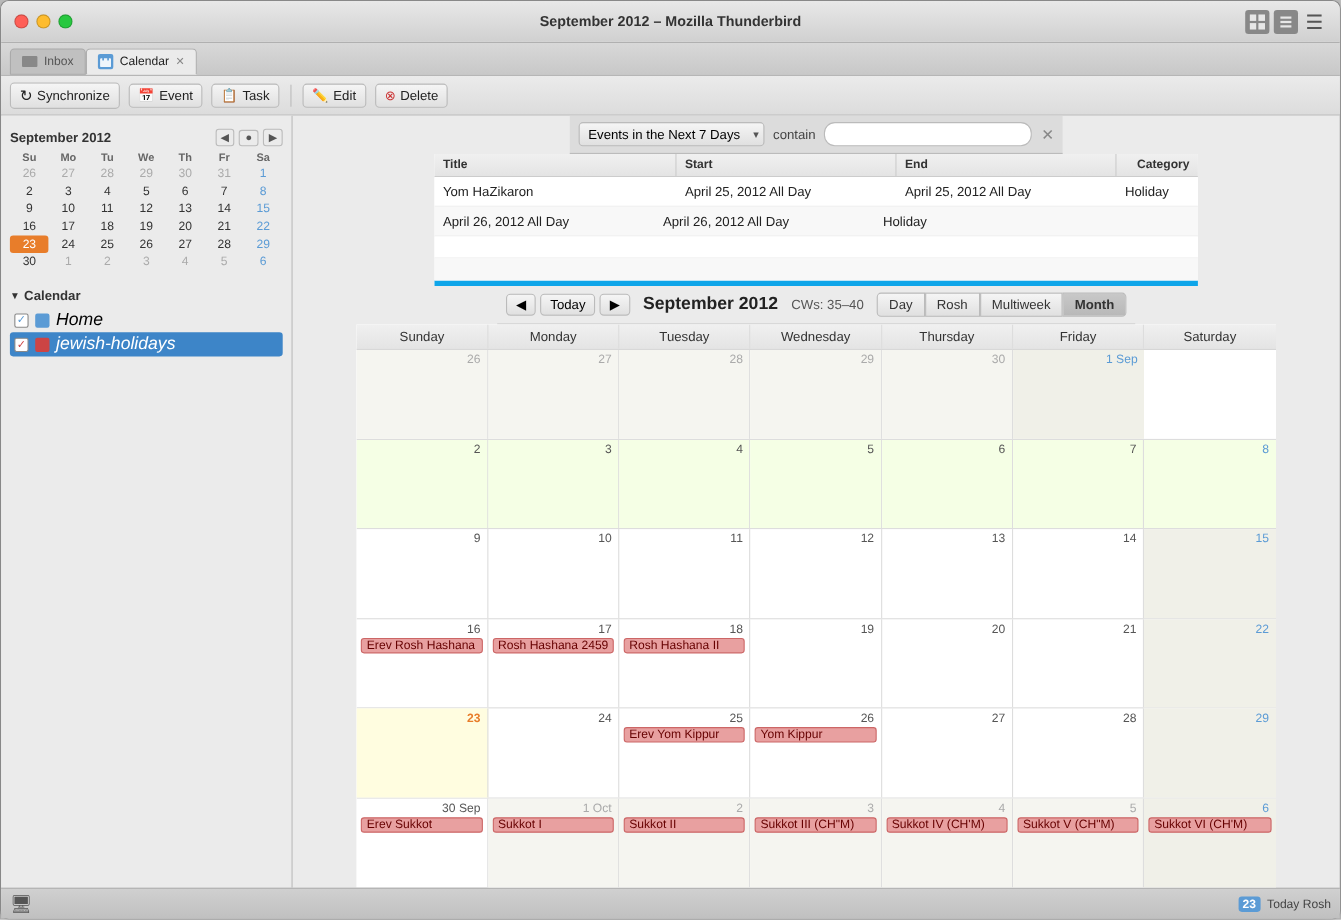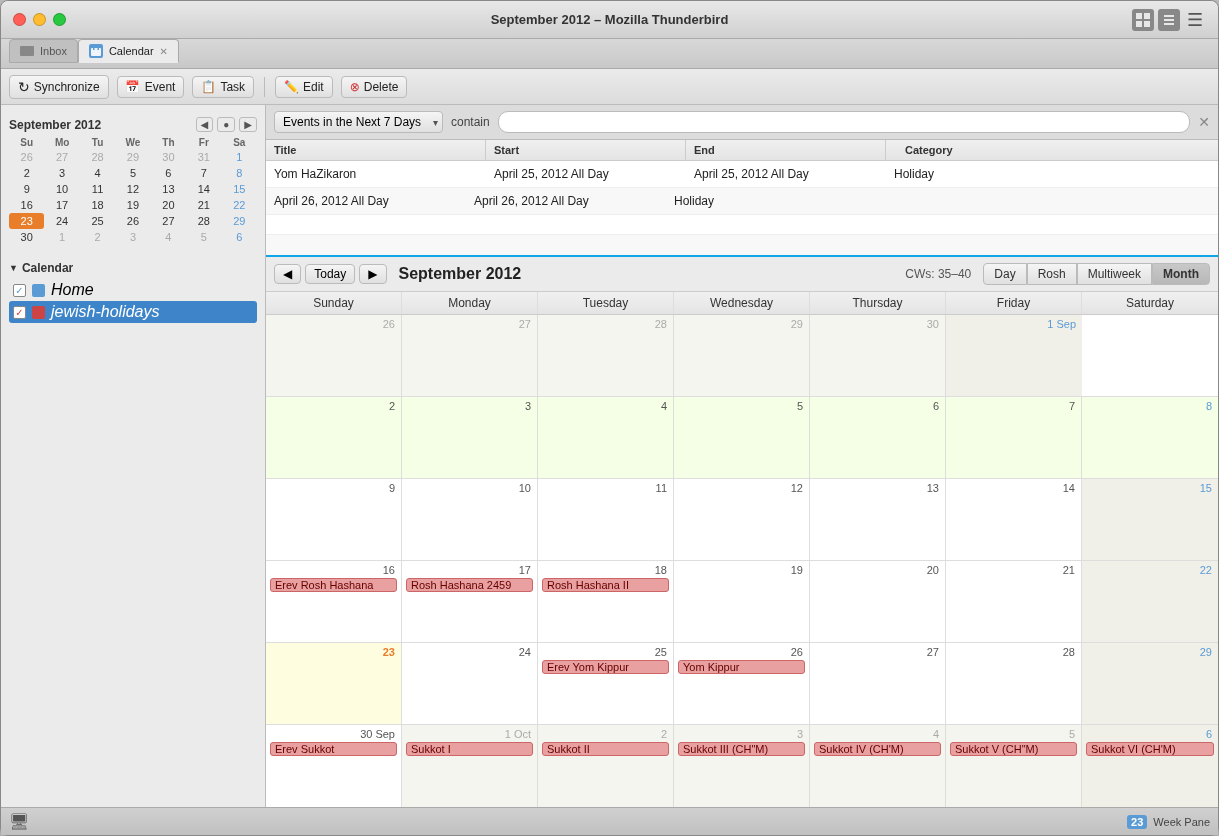--- a/index.html
+++ b/index.html
@@ -10,21 +10,21 @@
     .title-bar { background: linear-gradient(to bottom, #e8e8e8, #d0d0d0); height: 38px; display: flex; align-items: center; justify-content: center; border-radius: 8px 8px 0 0; border-bottom: 1px solid #aaa; position: relative; flex-shrink: 0; }
     .window-controls { position: absolute; left: 12px; display: flex; gap: 7px; align-items: center; }
     .wc { width: 13px; height: 13px; border-radius: 50%; border: 1px solid rgba(0,0,0,0.2); }
     .wc-close { background: #ff5f57; }
     .wc-min { background: #febc2e; }
     .wc-max { background: #28c840; }
     .title-text { font-size: 13px; color: #333; font-weight: 600; }
     .toolbar-icons { position: absolute; right: 12px; display: flex; gap: 4px; align-items: center; }
 
     
-    .tab-bar { background: linear-gradient(to bottom, #d8d8d8, #c8c8c8); height: 30px; display: flex; border-bottom: 1px solid #aaa; flex-shrink: 0; padding-left: 8px; }
+    .tab-bar { background: linear-gradient(to bottom, #d8d8d8, #c8c8c8); height: 30px; display: flex; align-items: flex-end; border-bottom: 1px solid #aaa; flex-shrink: 0; padding-left: 8px; }
     .tab { height: 24px; padding: 0 10px; display: flex; align-items: center; gap: 6px; border-radius: 4px 4px 0 0; font-size: 11px; cursor: pointer; border: 1px solid transparent; }
     .tab.inactive { background: #c0c0c0; border-color: #aaa; color: #555; }
     .tab.active { background: #ebebeb; border-color: #aaa; border-bottom-color: #ebebeb; color: #222; }
     .tab-close { color: #888; font-size: 10px; cursor: pointer; }
     .tab-icon { width: 14px; height: 14px; background: #5b9bd5; border-radius: 2px; display: inline-flex; align-items: center; justify-content: center; }
     .tab-icon-mail { background: #888; }
 
     
     .action-toolbar { background: linear-gradient(to bottom, #ebebeb, #dcdcdc); height: 36px; display: flex; align-items: center; padding: 0 8px; gap: 8px; border-bottom: 1px solid #bbb; flex-shrink: 0; }
     .action-btn { display: flex; align-items: center; gap: 4px; padding: 3px 8px; background: linear-gradient(to bottom, #f5f5f5, #e0e0e0); border: 1px solid #bbb; border-radius: 4px; cursor: pointer; font-size: 12px; color: #222; }
@@ -51,35 +51,35 @@
     .sidebar-section-header { display: flex; align-items: center; gap: 4px; font-size: 12px; font-weight: 600; color: #333; margin-bottom: 4px; cursor: pointer; }
     .sidebar-section-header .triangle { font-size: 9px; }
     .calendar-item { display: flex; align-items: center; gap: 6px; padding: 2px 4px; border-radius: 3px; cursor: pointer; }
     .calendar-item.selected { background: #3d85c8; color: white; }
     .calendar-item .cal-check { width: 13px; height: 13px; border: 1px solid #888; border-radius: 2px; display: flex; align-items: center; justify-content: center; background: white; }
     .calendar-item .cal-color { width: 13px; height: 13px; border-radius: 2px; }
     .calendar-item .cal-label { font-size: 16px; font-style: italic; }
     .calendar-item.selected .cal-label { color: white; }
 
     
-    .right-panel { flex: 1; display: flex; flex-direction: column; overflow: hidden; }
+    .right-panel { flex: 1; display: flex; flex-direction: column; overflow: hidden; align-items: center; }
 
     
     .filter-bar { background: #dcdcdc; border-bottom: 1px solid #bbb; padding: 6px 8px; display: flex; align-items: center; gap: 8px; flex-shrink: 0; }
     .filter-select { background: linear-gradient(to bottom, #f5f5f5, #e0e0e0); border: 1px solid #bbb; border-radius: 4px; padding: 3px 20px 3px 8px; font-size: 12px; appearance: none; cursor: pointer; position: relative; }
     .filter-select-wrap { position: relative; display: inline-flex; align-items: center; }
     .filter-select-wrap::after { content: '▾'; position: absolute; right: 5px; font-size: 10px; color: #555; pointer-events: none; }
     .filter-label { font-size: 12px; color: #444; }
     .filter-search { flex: 1; background: white; border: 1px solid #bbb; border-radius: 10px; padding: 3px 8px 3px 24px; font-size: 12px; position: relative; }
     .filter-search-wrap { flex: 1; position: relative; display: flex; align-items: center; }
     .filter-search-icon { position: absolute; left: 7px; color: #888; font-size: 12px; }
     .filter-close { color: #888; cursor: pointer; font-size: 14px; }
 
     
-    .events-list { background: white; border-bottom: 2px solid #0ea5e9; flex-shrink: 0; }
+    .events-list { background: white; border-bottom: 5px solid #0ea5e9; flex-shrink: 0; }
     .events-list-header { display: flex; background: linear-gradient(to bottom, #f0f0f0, #e4e4e4); border-bottom: 1px solid #ccc; }
     .events-list-header-cell { padding: 4px 8px; font-size: 11px; color: #333; font-weight: 600; border-right: 1px solid #ccc; cursor: pointer; }
     .events-list-header-cell:last-child { border-right: none; margin-left: 11px; }
     .events-list-header-cell.title-col { width: 220px; }
     .events-list-header-cell.start-col { width: 200px; }
     .events-list-header-cell.end-col { width: 200px; }
     .events-list-header-cell.cat-col { flex: 1; }
     .event-row { display: flex; border-bottom: 1px solid #eee; padding: 3px 0; }
     .event-row:last-child { border-bottom: none; }
     .event-cell { padding: 3px 8px; font-size: 12px; color: #222; }
@@ -534,16 +534,16 @@
       </div>
     </div>
   </div>
 
   <div class="status-bar">
     <div class="status-bar-left">
       <span style="font-size:16px;color:#555;">🖥</span>
     </div>
     <div class="status-bar-right">
       <span style="background:#5b9bd5;color:white;padding:1px 4px;border-radius:3px;font-size:11px;font-weight:bold;">23</span>
-      <span style="cursor:pointer;">Week Pane</span>
+      <span style="cursor:pointer;">Today Rosh</span>
     </div>
   </div>
 </div>
 
 </body></html>

